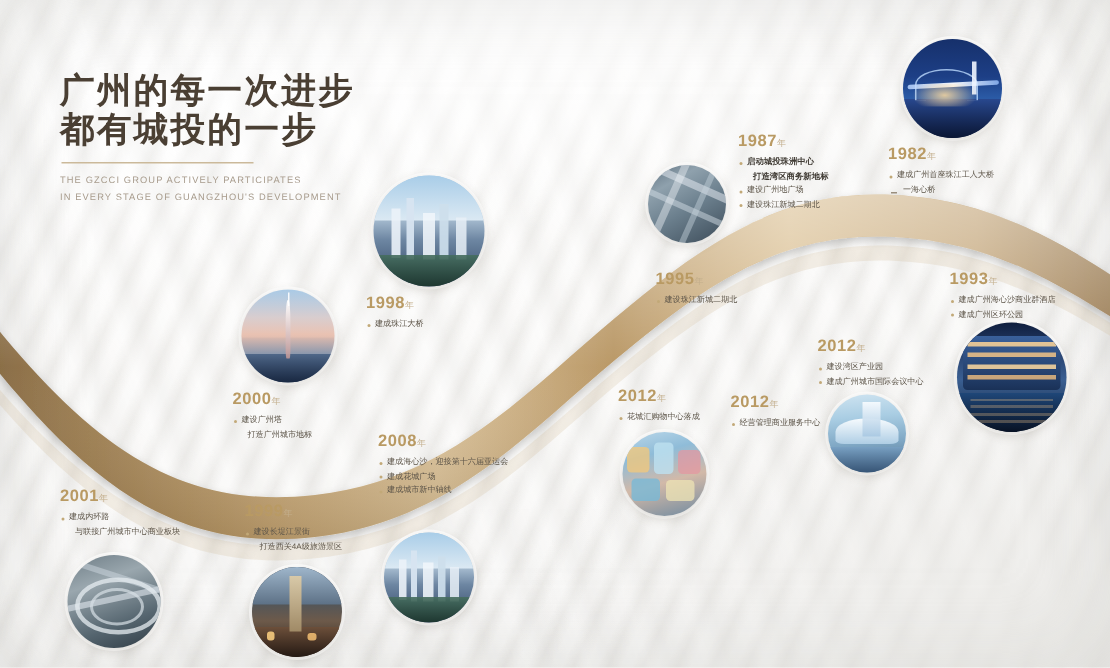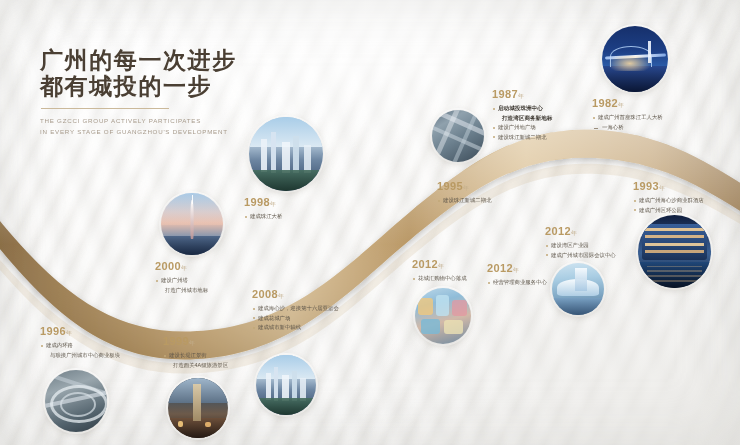--- a/index.html
+++ b/index.html
@@ -367,21 +367,21 @@
   </div>
   <div class="node" style="left:552px;top:263px;">
     <div class="photo ph-conv" style="width:52px;height:52px;">
       <i class="base"></i>
         <i class="dome"></i>
         <i class="tw"></i>
     </div>
   </div>
 
   <div class="node" style="left:40px;top:325px;">
-    <div class="year"><span>1996</span><span class="suf">年</span></div>
+    <div class="year"><span>2001</span><span class="suf">年</span></div>
     <div class="bullets">
       <div class="bl">建成内环路</div>
       <div class="bl sub">与联接广州城市中心商业板块</div>
     </div>
   </div>
   <div class="node" style="left:45px;top:370px;">
     <div class="photo ph-inter" style="width:62px;height:62px;">
       <i class="r3"></i>
         <i class="r4"></i>
         <i class="r1"></i>

